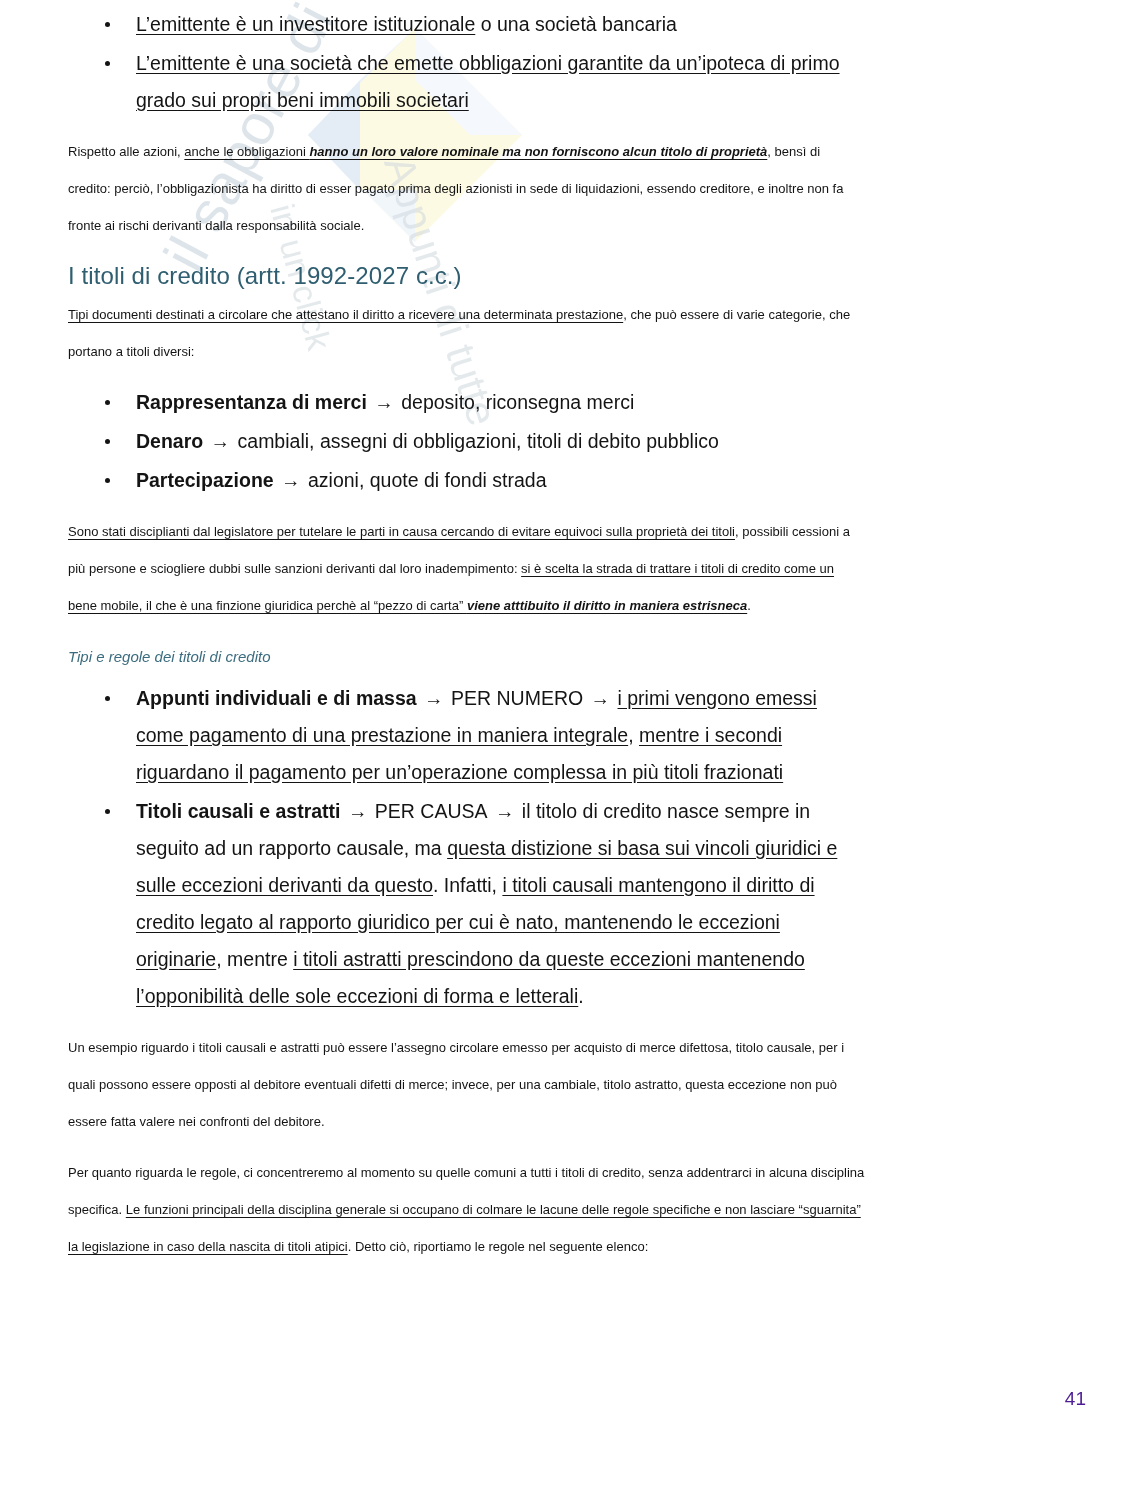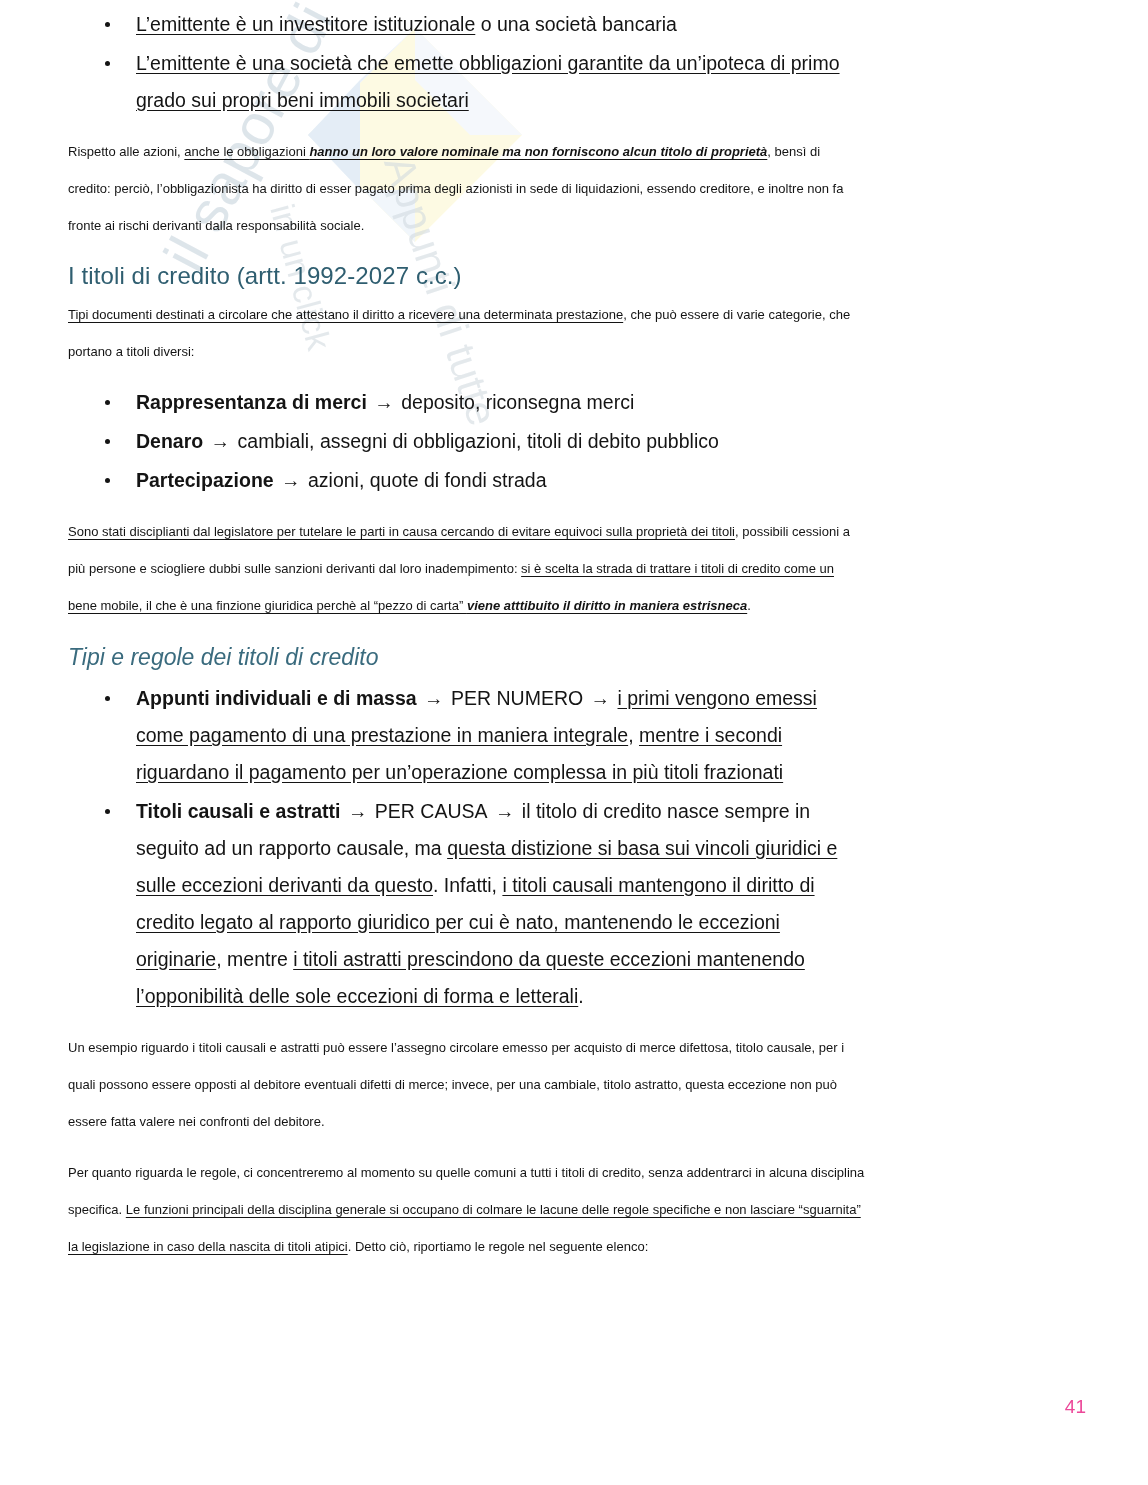--- a/index.html
+++ b/index.html
@@ -96,21 +96,21 @@
     font-size: 24px;
     font-weight: 400;
     line-height: 36px;
     letter-spacing: .1px;
   }
 
   h3.sub-heading {
     margin: 16px 0 2px 0;
     padding: 0 0 0 68px;
     color: #3a6b7e;
-    font-size: 23px;
+    font-size: 15px;
     font-weight: 400;
     font-style: italic;
     line-height: 34px;
   }
 
   ul.bullets {
     list-style: none;
     margin: 6px 0 14px 0;
     padding: 0 58px 0 0;
   }
@@ -137,23 +137,22 @@
   .u   { text-decoration: underline; text-underline-offset: 3px; }
   .b   { font-weight: bold; }
   .biu { font-weight: bold; font-style: italic; text-decoration: underline; text-underline-offset: 3px; }
   .arrow { font-weight: bold; padding: 0 2px; }
 
   .page-number {
     position: absolute;
     right: 62px;
     top: 1388px;
     font-size: 19px;
-    color: #ec4899;
+    color: #4c1d95;
     z-index: 3;
-    margin-top: 8px;
   }
 </style>
 </head>
 <body>
 
 <div id="page">
 
   <div class="watermark-layer">
     <svg class="wm-logo" viewBox="0 0 230 230">
       <g opacity="0.55">

